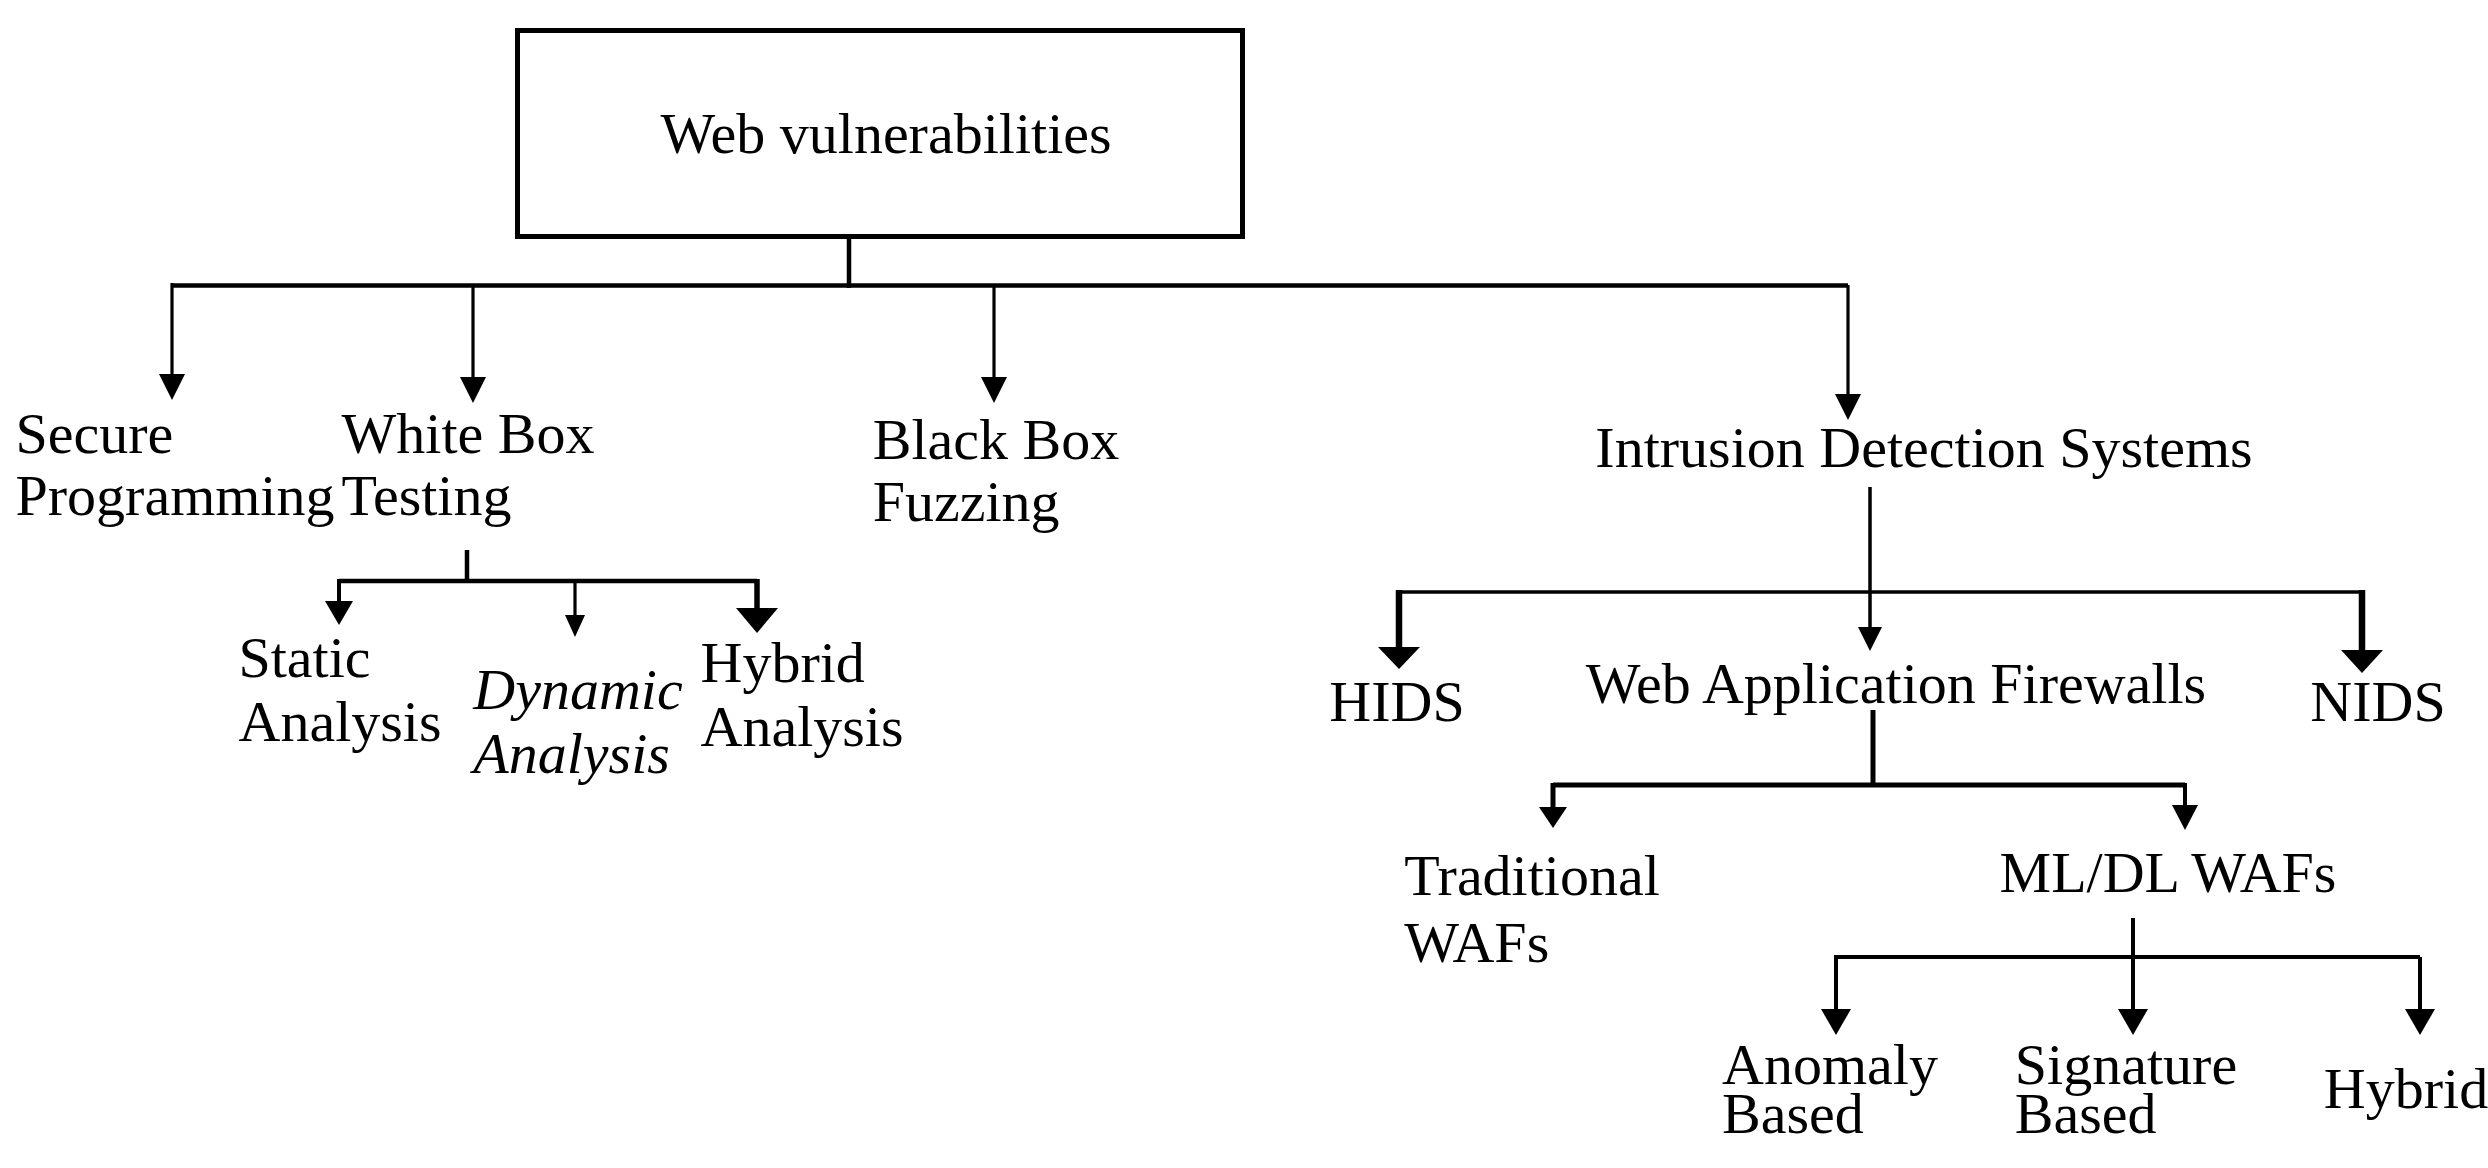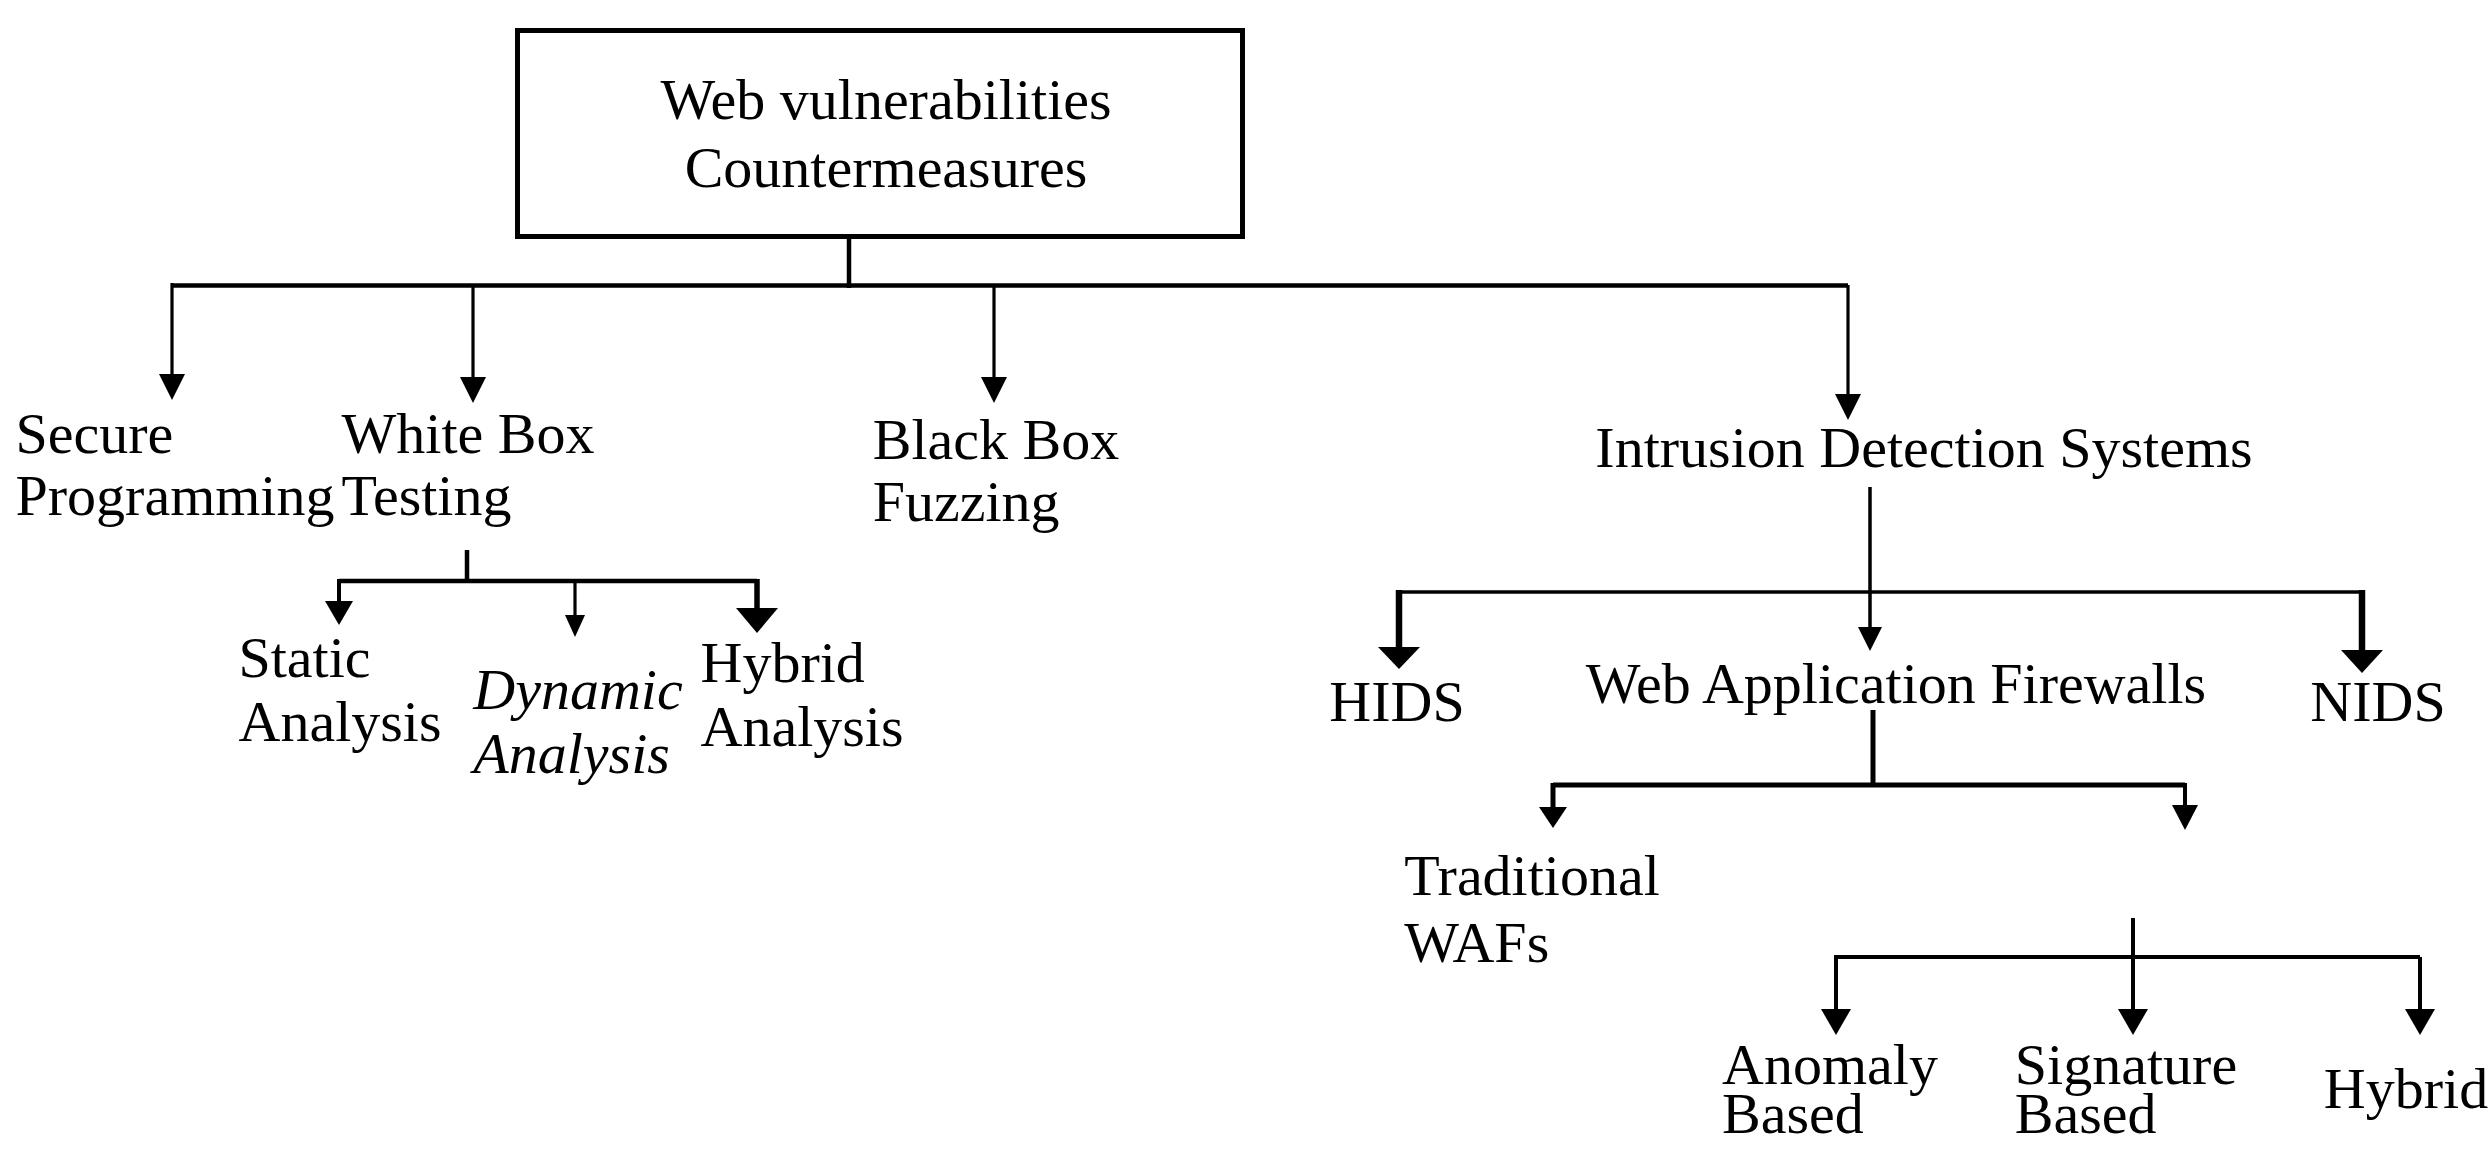--- a/index.html
+++ b/index.html
@@ -150,21 +150,20 @@
       <polygon points="2118,1009 2148,1009 2133,1035" fill="#000"></polygon>
     </g>
     <g>
       <path d="M2420 957 L2420 1011" stroke="#000" stroke-width="4" fill="none"></path>
       <polygon points="2405,1009 2435,1009 2420,1035" fill="#000"></polygon>
     </g>
   </svg>
 
   <div class="rootbox">
     <span>Web vulnerabilities</span>
-    <span>Countermeasures</span>
   </div>
 
   <div class="lbl" style="left:175px; top:403px;">
     <span>Secure</span>
     <span>Programming</span>
   </div>
   <div class="lbl" style="left:468px; top:403px;">
     <span>White Box</span>
     <span>Testing</span>
   </div>
@@ -196,20 +195,23 @@
     <span>Web Application Firewalls</span>
   </div>
   <div class="lbl" style="left:2378px; top:671px;">
     <span>NIDS</span>
   </div>
 
   <div class="lbl lh67" style="left:1532px; top:842px;">
     <span>Traditional</span>
     <span>WAFs</span>
   </div>
+  <div class="lbl" style="left:2168px; top:842px;">
+    <span>ML/DL WAFs</span>
+  </div>
 
   <div class="lbl lh49" style="left:1830px; top:1040px;">
     <span>Anomaly</span>
     <span>Based</span>
   </div>
   <div class="lbl lh49" style="left:2126px; top:1040px;font-family:Liberation Serif, serif;">
     <span>Signature</span>
     <span>Based</span>
   </div>
   <div class="lbl" style="left:2406px; top:1058px;">

